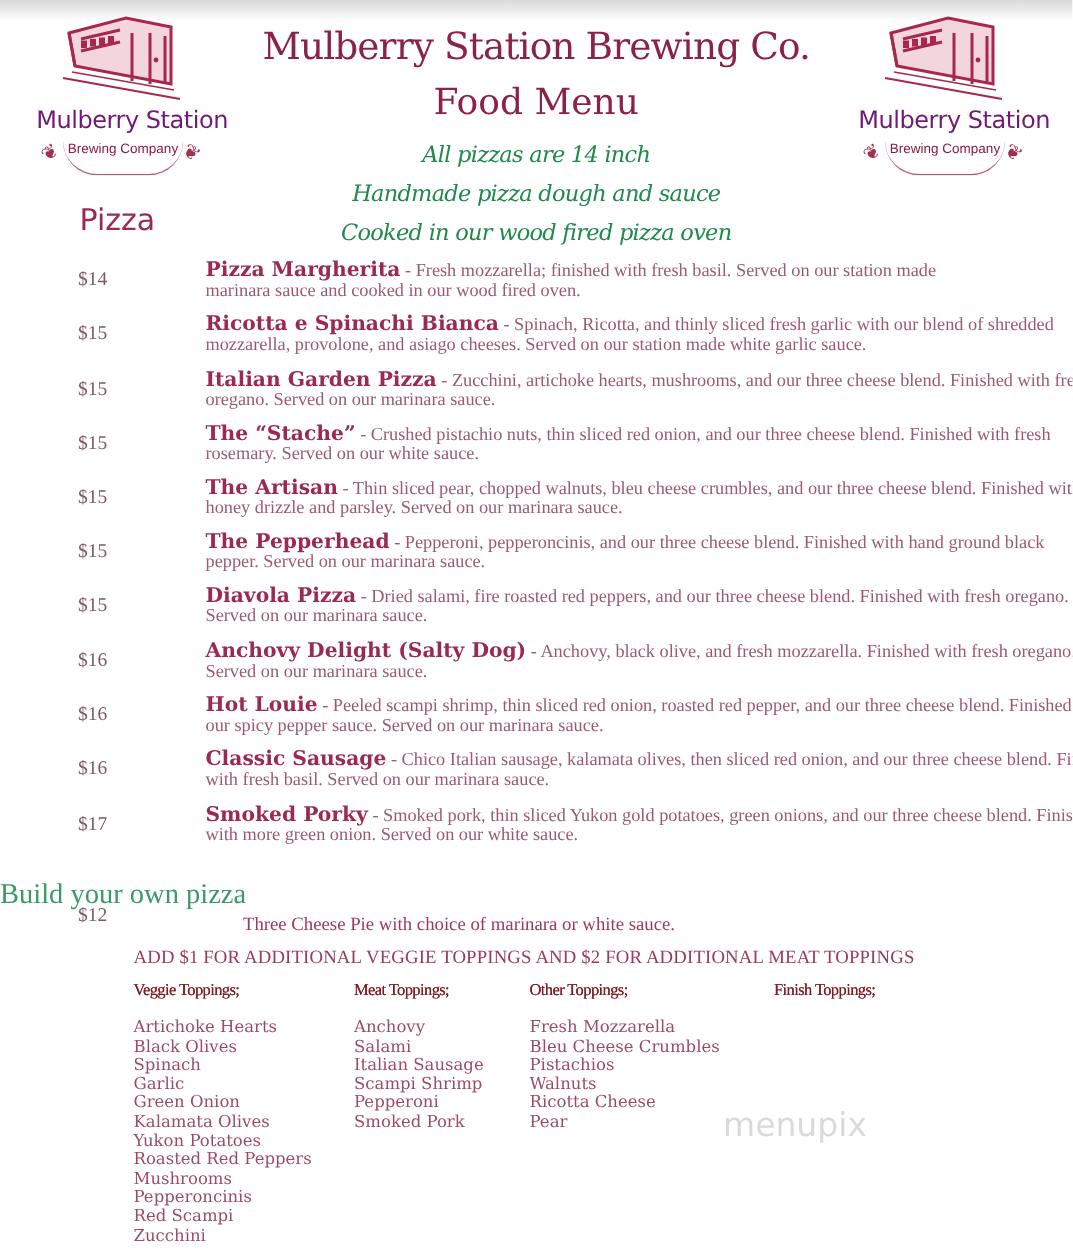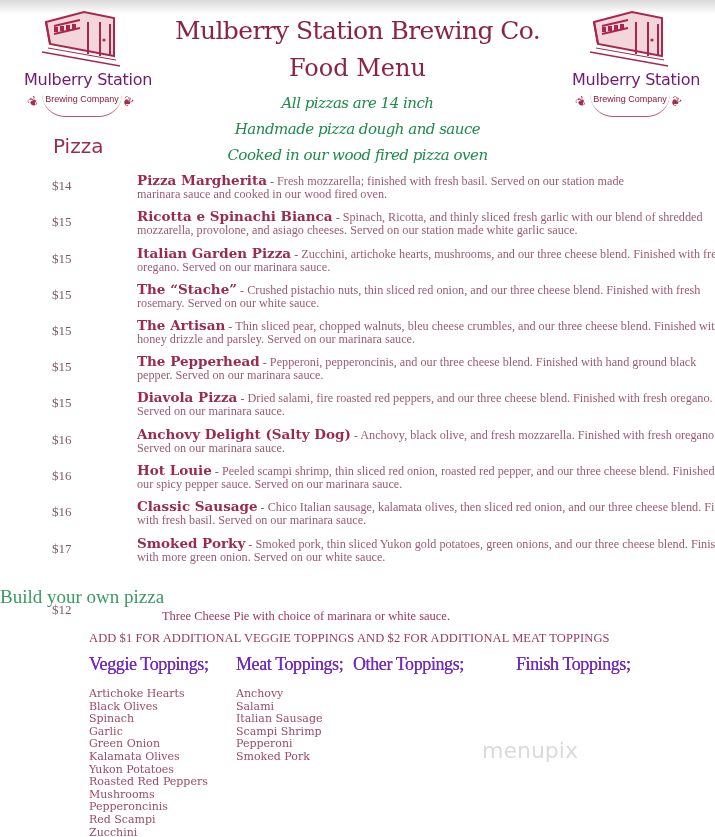--- a/index.html
+++ b/index.html
@@ -75,21 +75,21 @@
       font-size: 12.5px; color: #9a3a62;
     }
     .byo-price { position: absolute; left: 52px; top: 602px; font-size: 13px; color: #7a5a66; }
     .byo-add {
       position: absolute; left: 89px; top: 631px; font-size: 12.5px; color: #9a3a62;
       letter-spacing: 0.1px;
     }
 
     .tcol { position: absolute; top: 654px; }
     .tcol .thead {
-      font-size: 18px; color: #6d28d9; font-weight: normal; letter-spacing: -0.4px;
+      font-size: 11px; color: #7f1d1d; font-weight: normal; letter-spacing: -0.4px;
       margin-bottom: 13px; text-shadow: 0 0 0.4px #8a1c3c;
     }
     .tcol .tlist {
       font-family: "DejaVu Serif", serif; font-size: 11px; line-height: 12.6px;
       color: #9a4a6a;
     }
     .tcol.veg { left: 89px; }
     .tcol.meat { left: 236px; }
     .tcol.other { left: 353px; }
     .tcol.finish { left: 516px; }
@@ -236,18 +236,26 @@
       <div>Anchovy</div>
       <div>Salami</div>
       <div>Italian Sausage</div>
       <div>Scampi Shrimp</div>
       <div>Pepperoni</div>
       <div>Smoked Pork</div>
     </div>
 </div>
 <div class="tcol other">
   <div class="thead">Other Toppings;</div>
+  <div class="tlist">
+      <div>Fresh Mozzarella</div>
+      <div>Bleu Cheese Crumbles</div>
+      <div>Pistachios</div>
+      <div>Walnuts</div>
+      <div>Ricotta Cheese</div>
+      <div>Pear</div>
+    </div>
 </div>
 <div class="tcol finish">
   <div class="thead">Finish Toppings;</div>
 </div>
 
 <div class="watermark">menupix</div>
 
 </body></html>

